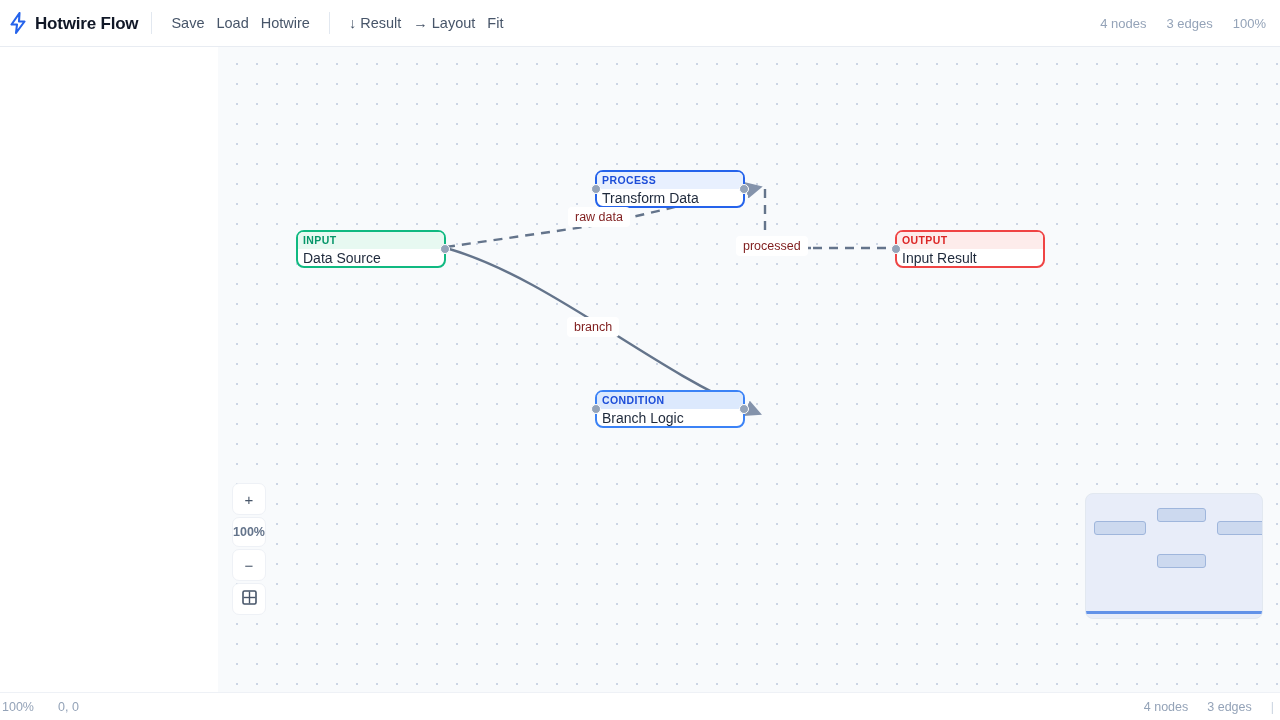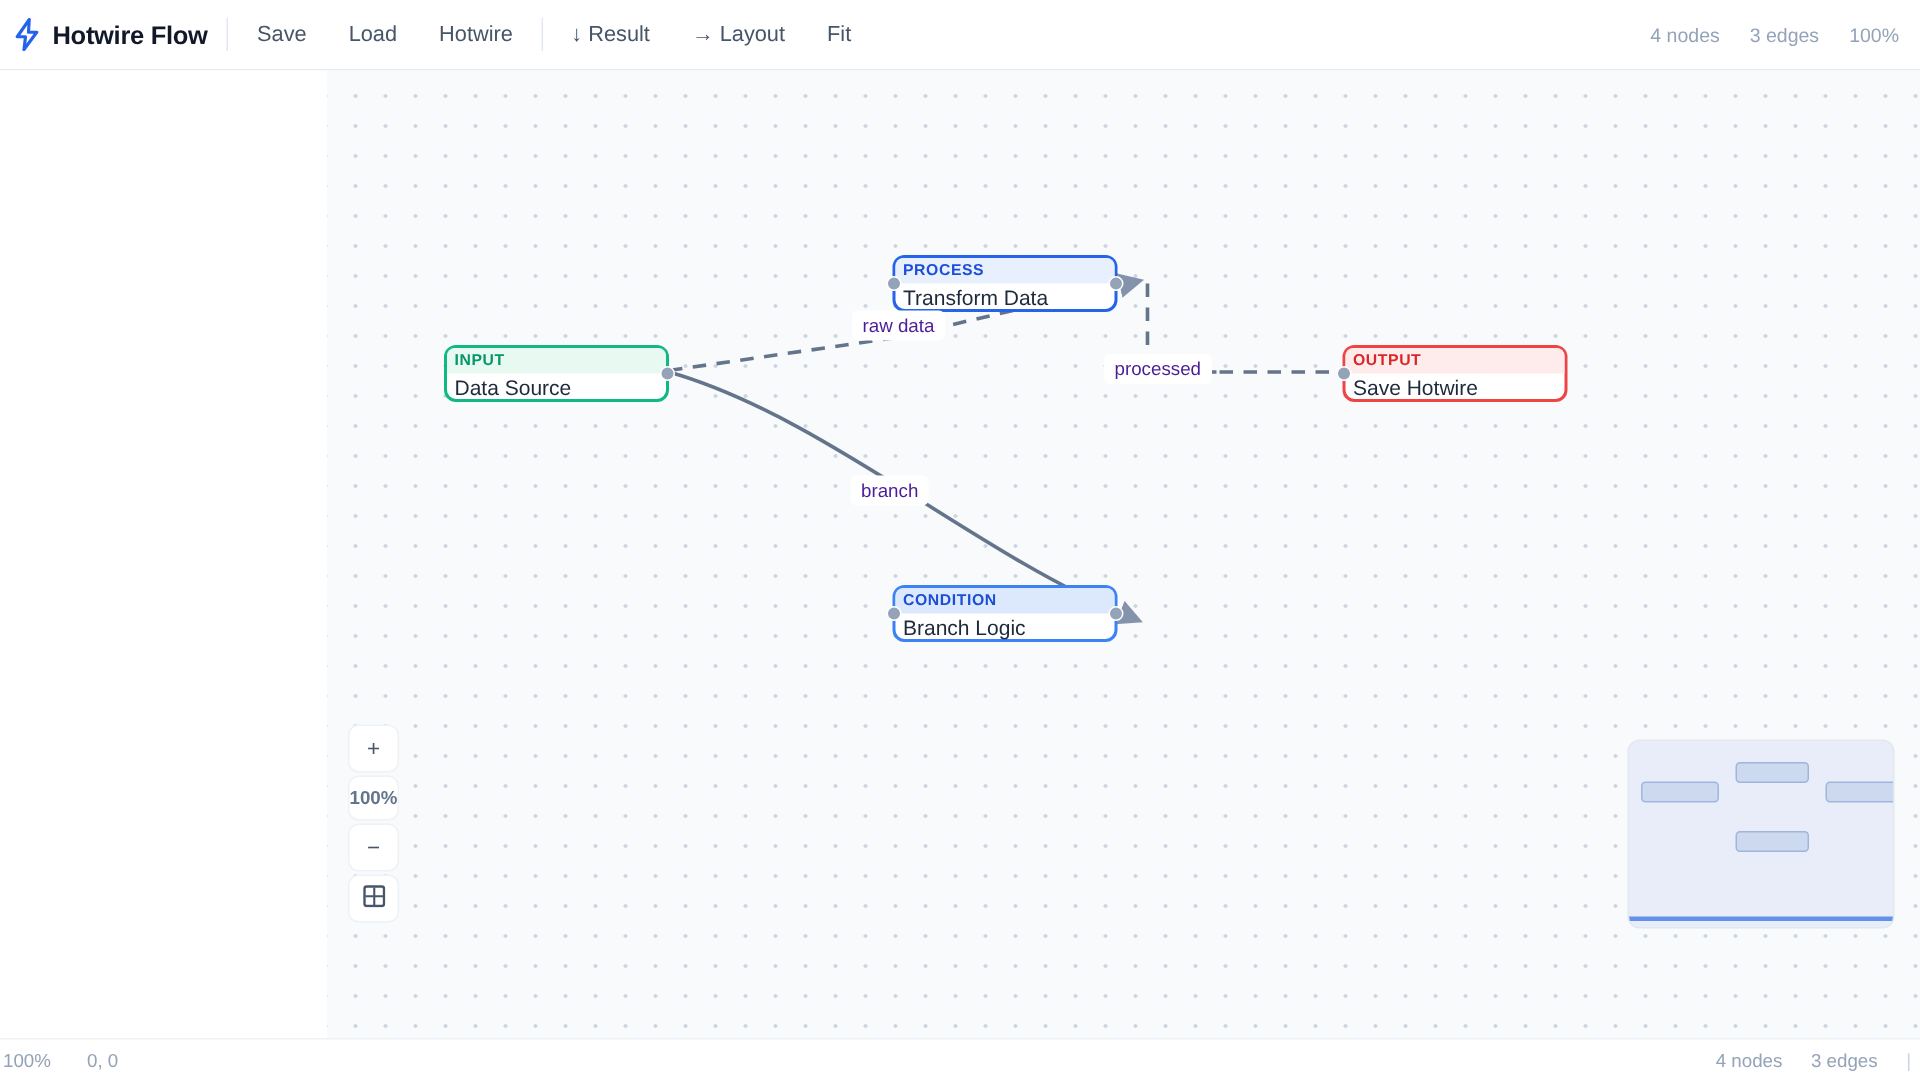--- a/index.html
+++ b/index.html
@@ -21,21 +21,21 @@
     padding: 0 14px 0 8px;
   }
   .brand { display: flex; align-items: flex-end; gap: 7px; }
   .bolt-icon { width: 20px; height: 22px; display: block; }
   .brand-title {
     font-size: 17px; font-weight: bold; color: #111827; letter-spacing: -0.2px;
   }
   .hdr-divider {
     width: 1px; height: 22px; background: #e2e8f0; margin: 0 13px;
   }
-  .menu-group { display: flex; align-items: flex-end; gap: 16px; }
+  .menu-group { display: flex; align-items: flex-end; gap: 0px; }
   .menu-btn {
     font-size: 14.5px; color: #475569; background: transparent; border: 0;
     padding: 4px 6px; cursor: pointer; font-family: inherit; white-space: nowrap;
   }
   .hdr-spacer { flex: 1; }
   .hdr-stats { display: flex; align-items: center; gap: 20px; }
   .hdr-stat { font-size: 13px; color: #94a3b8; }
 
   
   .canvas {
@@ -116,21 +116,21 @@
   .n-output    { border-color: #ef4444; }
   .n-output .node-head    { background: #fdeceb; color: #dc2626; }
   .n-condition { border-color: #3b82f6; }
   .n-condition .node-head { background: #dce9fd; color: #1d4ed8; }
 
   
   .edge-label {
     position: absolute;
     background: #ffffff;
     border-radius: 4px;
-    font-size: 12.5px; color: #4c1d95;
+    font-size: 12.5px; color: #7f1d1d;
     padding: 3px 7px;
     white-space: nowrap;
   }
 
   
   .zoom-controls {
     position: absolute; left: 232px; top: 483px;
     display: flex; flex-direction: column; gap: 2px;
   }
   .zoom-btn {
@@ -251,21 +251,21 @@
 
     <div class="node n-process" style="left:377px; top:123px;">
       <div class="node-head">PROCESS</div>
       <div class="node-body">Transform Data</div>
       <span class="handle in"></span>
       <span class="handle out"></span>
     </div>
 
     <div class="node n-output" style="left:677px; top:183px;">
       <div class="node-head">OUTPUT</div>
-      <div class="node-body">Save Hotwire</div>
+      <div class="node-body">Input Result</div>
       <span class="handle in"></span>
     </div>
 
     <div class="node n-condition" style="left:377px; top:343px;">
       <div class="node-head">CONDITION</div>
       <div class="node-body">Branch Logic</div>
       <span class="handle in"></span>
       <span class="handle out"></span>
     </div>
 

